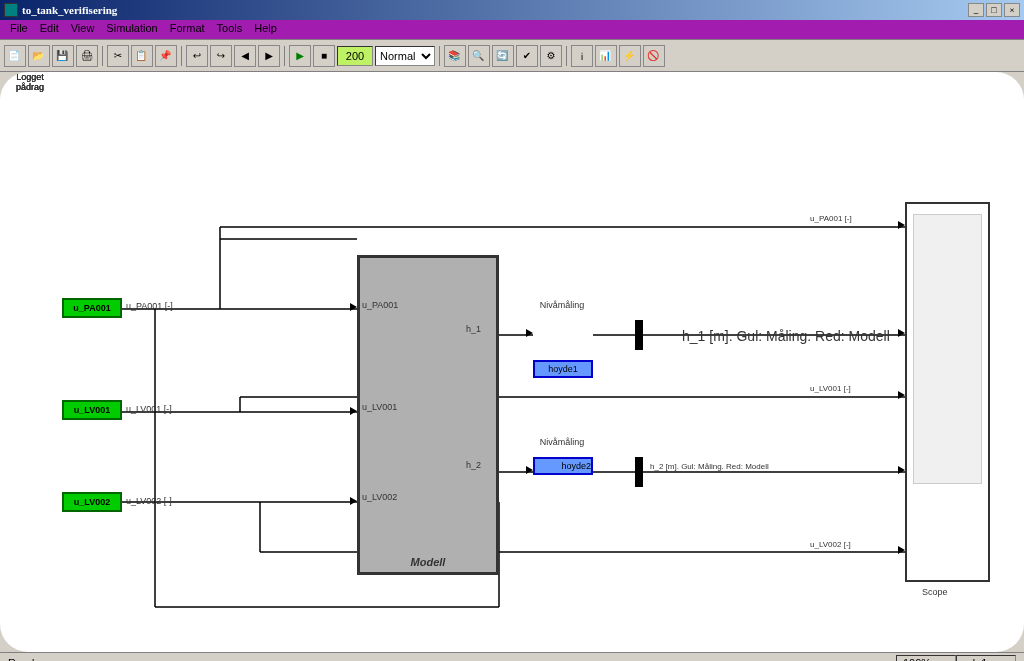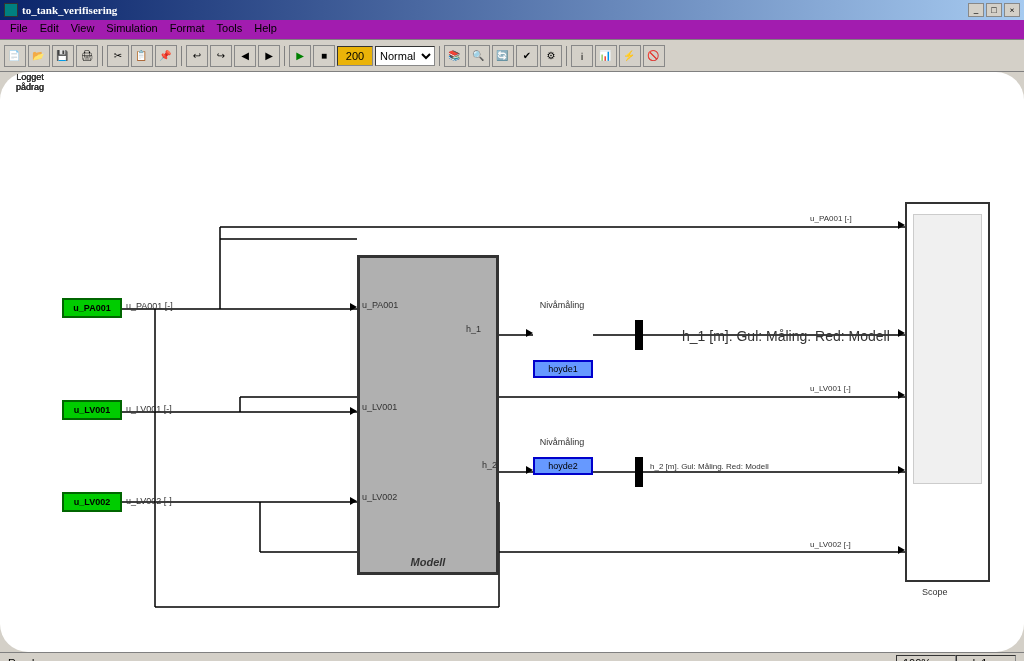--- a/index.html
+++ b/index.html
@@ -60,21 +60,21 @@
       background: #d4d0c8;
       border: 1px solid #888;
       display: flex; align-items: center; justify-content: center;
       cursor: pointer;
       font-size: 10px;
     }
     .tb-separator { width: 1px; height: 20px; background: #808080; margin: 0 2px; }
     .tb-input {
       width: 36px; height: 20px;
       border: 1px inset #888;
-      background: #eab308;
+      background: #bef264;
       text-align: center;
       font-size: 11px;
     }
     .tb-select {
       height: 20px;
       border: 1px inset #888;
       background: white;
       font-size: 11px;
       width: 60px;
     }
@@ -322,29 +322,29 @@
   <span style="position:absolute; left:126px; top:424px; font-size:9px; color:#333;">u_LV002 [-]</span>
 
   <div id="model-block" style="left:357px; top:183px; width:142px; height:320px;">
     <span style="font-size:11px; font-weight:bold; color:#333;">Modell</span>
   </div>
 
   <span style="position:absolute; left:362px; top:228px; font-size:9px; color:#333;">u_PA001</span>
   <span style="position:absolute; left:362px; top:330px; font-size:9px; color:#333;">u_LV001</span>
   <span style="position:absolute; left:362px; top:420px; font-size:9px; color:#333;">u_LV002</span>
   <span style="position:absolute; left:466px; top:252px; font-size:9px; color:#333;">h_1</span>
-  <span style="position:absolute; left:466px; top:388px; font-size:9px; color:#333;margin-left:16px;">h_2</span>
+  <span style="position:absolute; left:466px; top:388px; font-size:9px; color:#333;">h_2</span>
 
   <div style="position:absolute; top:228px; left:530px; font-size:9px; color:#333; text-align:center; width:64px;">Nivåmåling</div>
   <div class="blue-block" style="left:533px; top:248px; width:60px; height:18px;margin-top:40px;">
     <span>hoyde1</span>
   </div>
 
   <div style="position:absolute; top:365px; left:530px; font-size:9px; color:#333; text-align:center; width:64px;">Nivåmåling</div>
-  <div class="blue-block" style="left:533px; top:385px; width:60px; height:18px;">
+  <div class="blue-block" style="left:533px; top:385px; width:60px; height:18px;justify-content:flex-end;">
     <span>hoyde2</span>
   </div>
 
   <div class="mux" style="left:635px; top:248px; height:30px;"></div>
 
   <div class="mux" style="left:635px; top:385px; height:30px;"></div>
 
   <span style="position:absolute; left:650px; top:256px; font-size:14px; color:#333;padding-left:32px;">h_1 [m]. Gul: Måling. Red: Modell</span>
   <span style="position:absolute; left:650px; top:390px; font-size:8px; color:#333;">h_2 [m]. Gul: Måling. Red: Modell</span>
 

